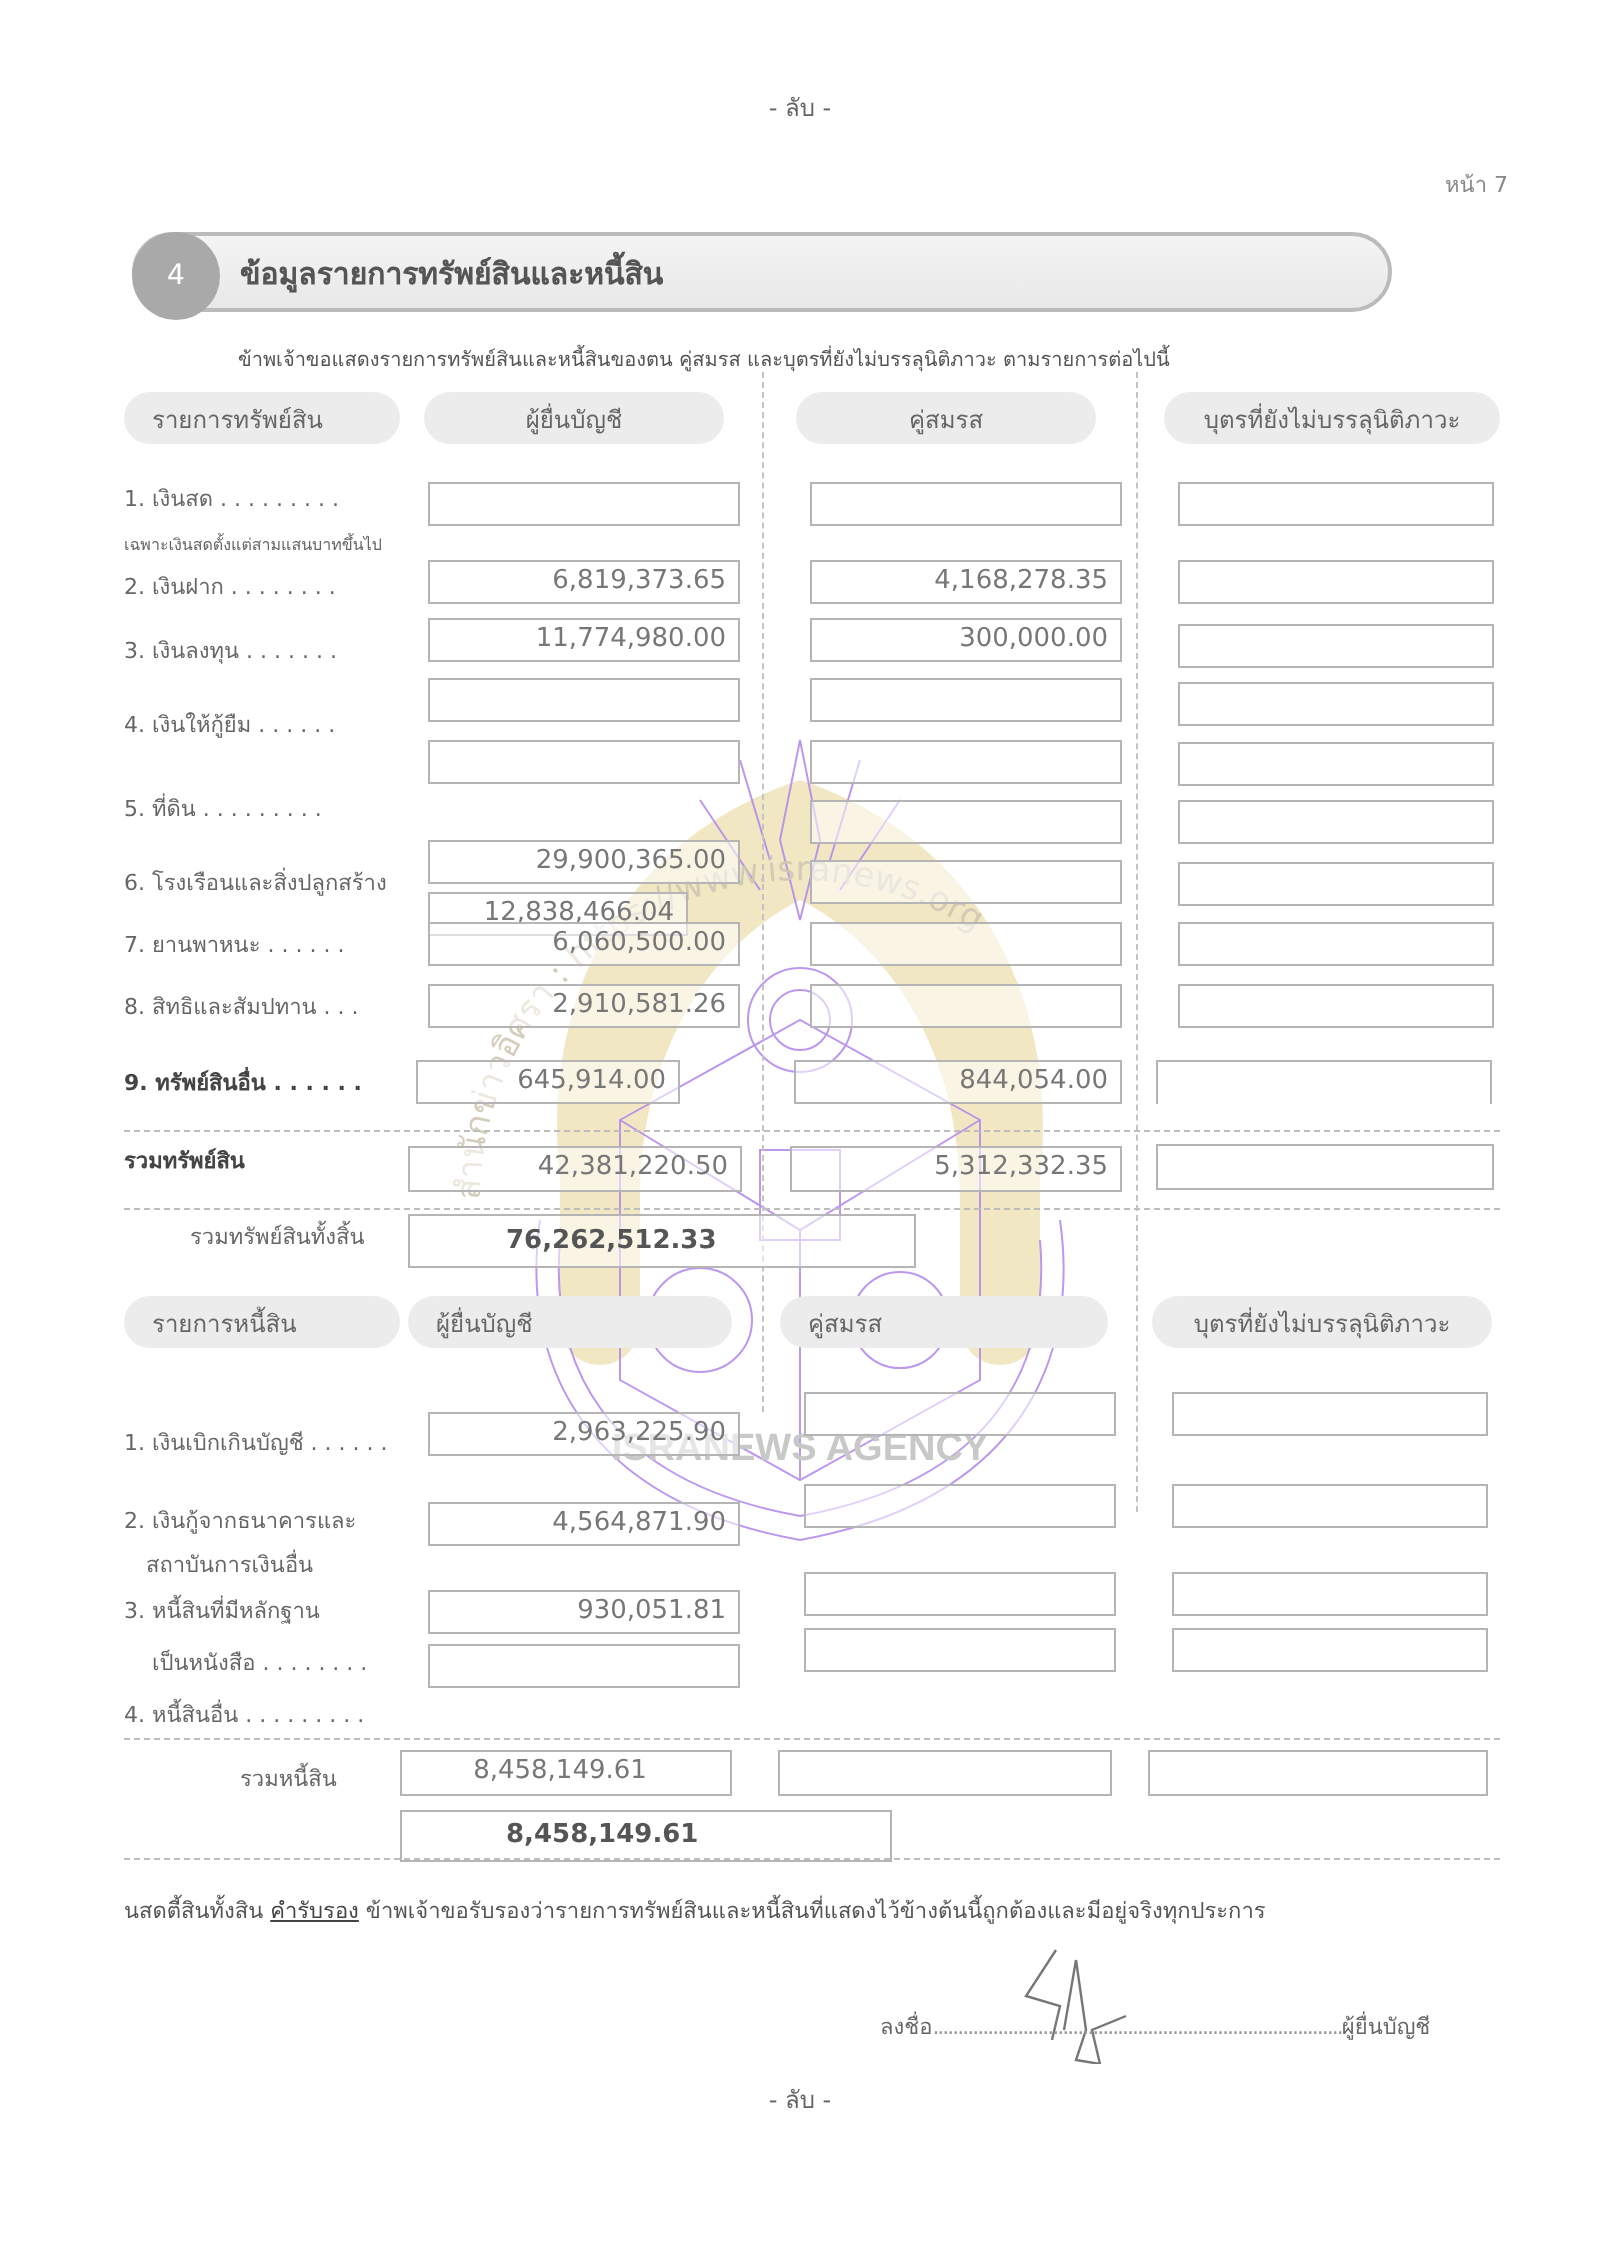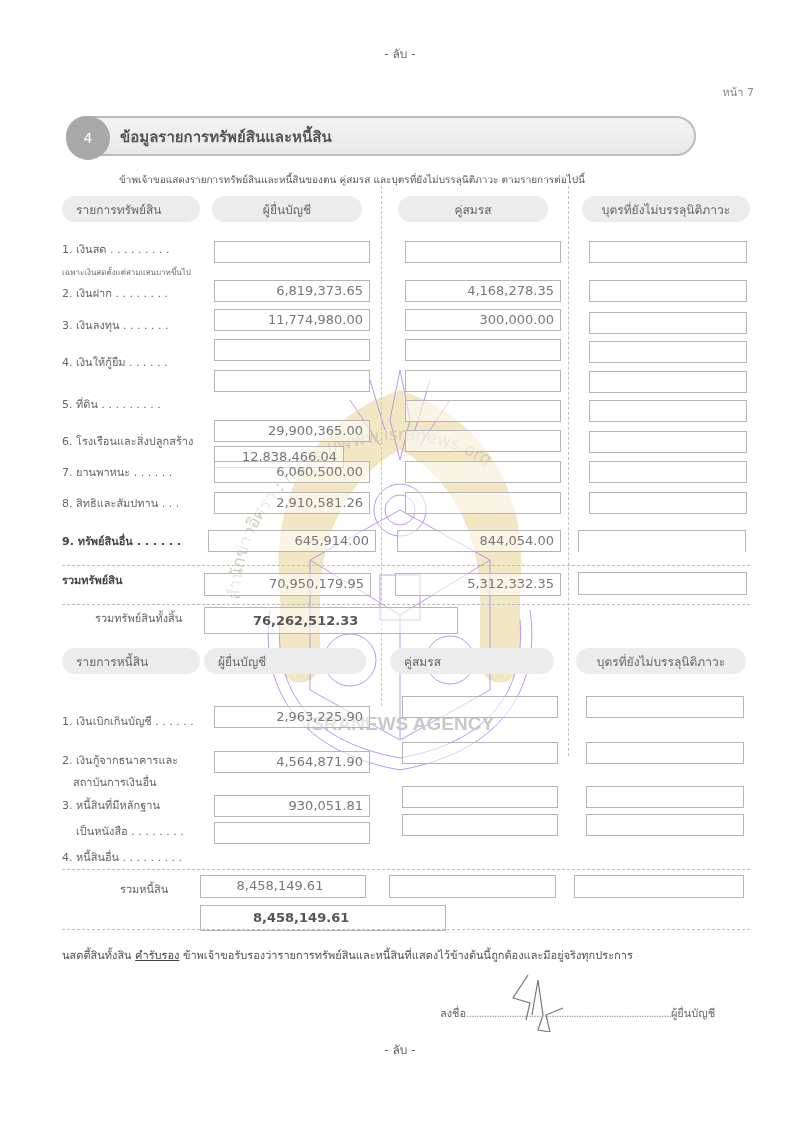--- a/index.html
+++ b/index.html
@@ -116,28 +116,28 @@
 <div class="abs box" style="left:214px;top:461px;width:156px;">6,060,500.00</div>
 <div class="abs box" style="left:405px;top:461px;width:156px;"></div>
 <div class="abs box" style="left:589px;top:461px;width:158px;"></div>
 
 <div class="abs lbl" style="left:62px;top:494px;">8.  สิทธิและสัมปทาน . . .</div>
 <div class="abs box" style="left:214px;top:492px;width:156px;">2,910,581.26</div>
 <div class="abs box" style="left:405px;top:492px;width:156px;"></div>
 <div class="abs box" style="left:589px;top:492px;width:158px;"></div>
 
 <div class="abs lbl bold" style="left:62px;top:532px;">9.  ทรัพย์สินอื่น . . . . . .</div>
-<div class="abs box" style="left:208px;top:530px;width:168px;padding-left:16px;">645,914.00</div>
+<div class="abs box" style="left:208px;top:530px;width:132px;padding-left:16px;">645,914.00</div>
 <div class="abs box" style="left:397px;top:530px;width:164px;">844,054.00</div>
 <div class="abs box" style="left:578px;top:530px;width:168px;border-bottom:none;"></div>
 
 <div class="abs hdash" style="left:62px;top:565px;width:688px;"></div>
 
 <div class="abs lbl bold" style="left:62px;top:571px;">รวมทรัพย์สิน</div>
-<div class="abs box" style="left:204px;top:573px;width:167px;height:23px;">70,950,179.95</div>
+<div class="abs box" style="left:204px;top:573px;width:167px;height:23px;">42,381,220.50</div>
 <div class="abs box" style="left:395px;top:573px;width:166px;height:23px;">5,312,332.35</div>
 <div class="abs box" style="left:578px;top:572px;width:169px;height:23px;"></div>
 
 <div class="abs hdash" style="left:62px;top:604px;width:688px;"></div>
 
 <div class="abs lbl" style="left:62px;top:609px;margin-left:33px;">รวมทรัพย์สินทั้งสิ้น</div>
 <div class="abs box bold" style="left:204px;top:607px;width:254px;height:27px;line-height:25px;">76,262,512.33</div>
 
 <div class="abs hdr-blob left" style="left:62px;top:648px;width:138px;">รายการหนี้สิน</div>
 <div class="abs hdr-blob left" style="left:204px;top:648px;width:162px;">ผู้ยื่นบัญชี</div>

